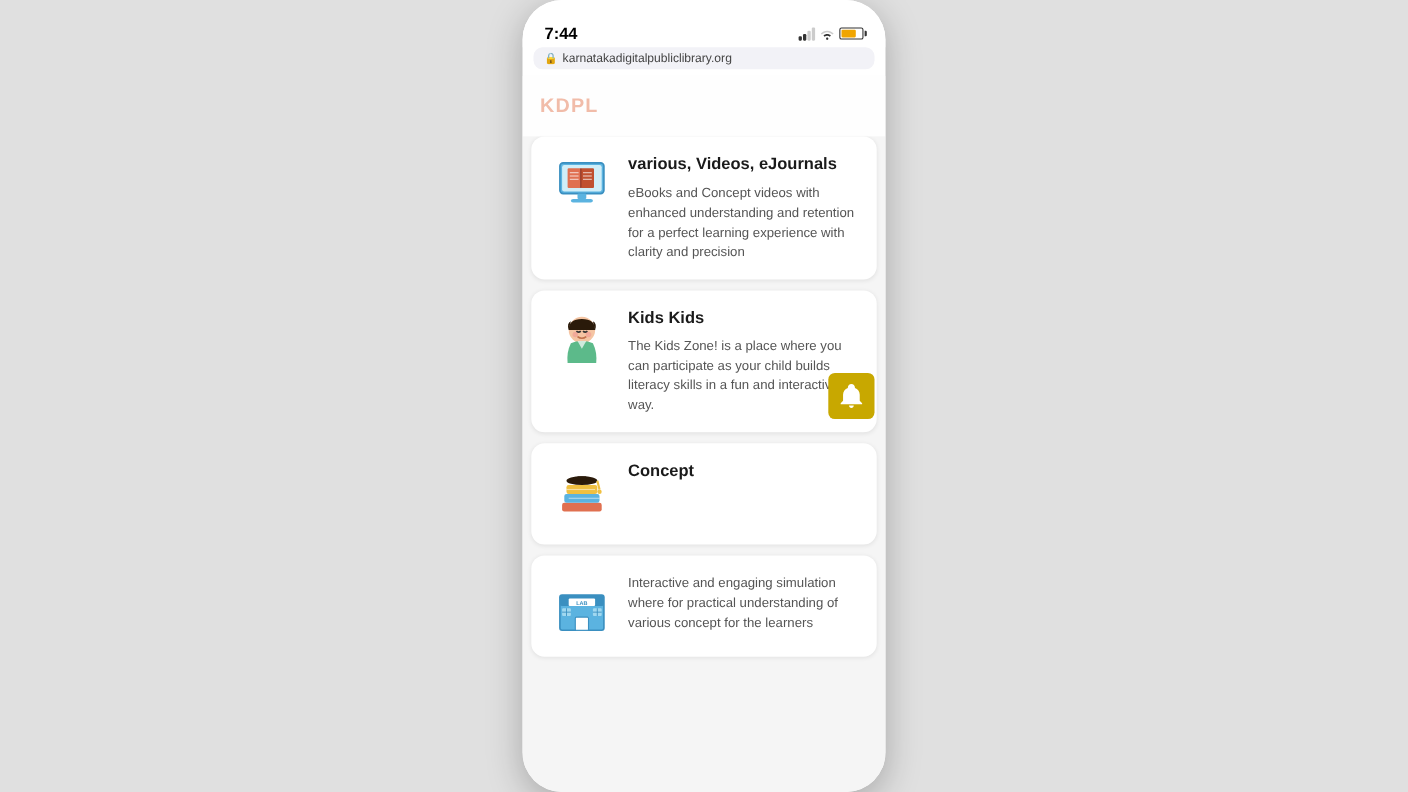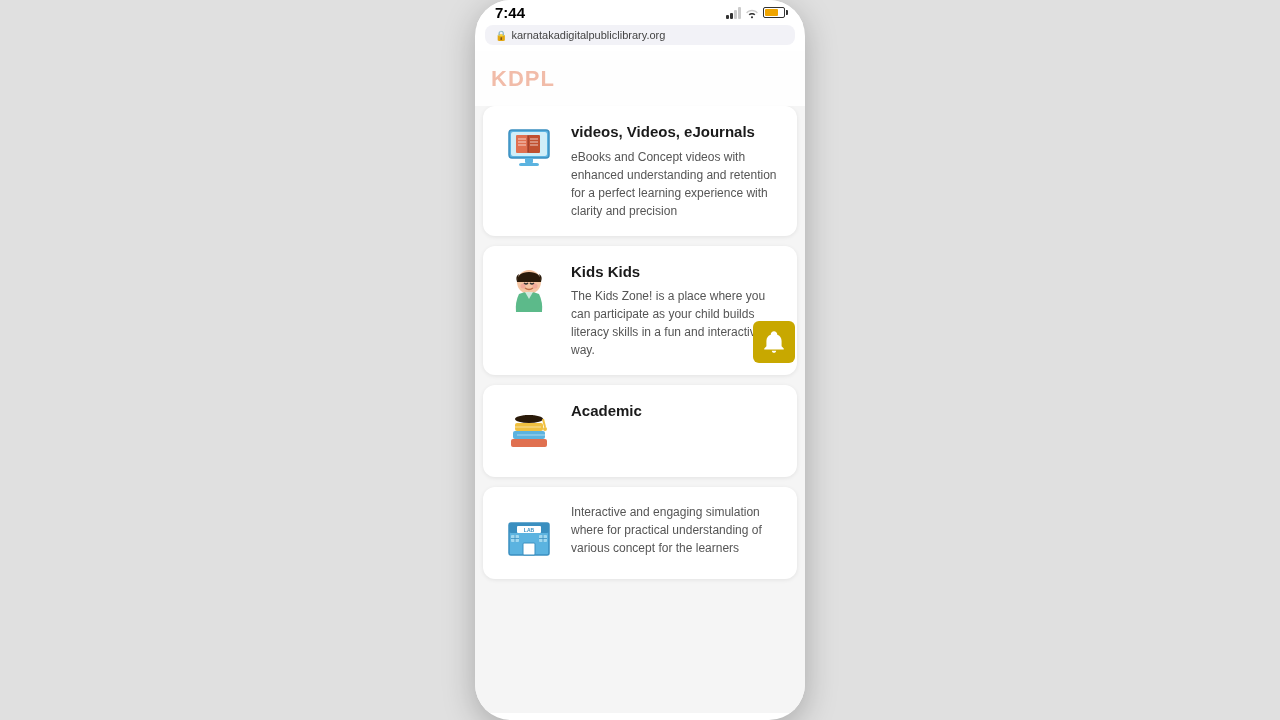--- a/index.html
+++ b/index.html
@@ -21,21 +21,21 @@
       border-radius: 36px;
       overflow: hidden;
       position: relative;
       box-shadow: 0 8px 32px rgba(0,0,0,0.25);
     }
 
     .status-bar {
       display: flex;
       justify-content: space-between;
       align-items: center;
-      padding: 4px 20px 4px 20px;
+      padding: 22px 20px 4px 20px;
       background: #fff;
       font-size: 13px;
       font-weight: 600;
     }
 
     .status-left {
       font-size: 15px;
       font-weight: 700;
     }
 
@@ -119,21 +119,21 @@
       right: 0;
       height: 55px;
       background: rgba(255,255,255,0.85);
       z-index: 2;
       display: flex;
       align-items: center;
       padding: 0 16px;
     }
 
     .header-title {
-      font-size: 22px;
+      font-size: 18px;
       font-weight: 700;
       color: #e05a2b;
       letter-spacing: 1px;
       opacity: 0.4;
     }
 
     .cards-container {
       padding-top: 55px;
       display: flex;
       flex-direction: column;
@@ -269,21 +269,21 @@
             <line x1="17" y1="21" x2="25" y2="21" stroke="#fff" stroke-width="1" opacity="0.7"></line>
             <line x1="29" y1="15" x2="37" y2="15" stroke="#fff" stroke-width="1" opacity="0.7"></line>
             <line x1="29" y1="18" x2="37" y2="18" stroke="#fff" stroke-width="1" opacity="0.7"></line>
             <line x1="29" y1="21" x2="37" y2="21" stroke="#fff" stroke-width="1" opacity="0.7"></line>
 
             <rect x="24" y="34" width="8" height="5" rx="1" fill="#5bb3e0"></rect>
             <rect x="18" y="39" width="20" height="3" rx="2" fill="#5bb3e0"></rect>
           </svg>
         </div>
         <div class="card-text">
-          <div class="card-title">videos, Videos, eJournals</div>
+          <div class="card-title">various, Videos, eJournals</div>
           <div class="card-desc">eBooks and Concept videos with enhanced understanding and retention for a perfect learning experience with clarity and precision</div>
         </div>
       </div>
 
       <div class="card">
         <div class="card-icon">
           <svg viewBox="0 0 56 56" xmlns="http://www.w3.org/2000/svg">
 
             <circle cx="28" cy="18" r="12" fill="#f5c5a3"></circle>
 
@@ -322,21 +322,21 @@
             <rect x="24" y="12" width="8" height="4" fill="#2a1a0a"></rect>
 
             <line x1="42" y1="16" x2="44" y2="24" stroke="#f0c040" stroke-width="2"></line>
             <circle cx="44" cy="26" r="2" fill="#f0c040"></circle>
 
             <line x1="14" y1="24" x2="40" y2="24" stroke="#fff" stroke-width="1" opacity="0.5"></line>
             <line x1="16" y1="32" x2="44" y2="32" stroke="#fff" stroke-width="1" opacity="0.5"></line>
           </svg>
         </div>
         <div class="card-text">
-          <div class="card-title">Academic</div>
+          <div class="card-title">Concept</div>
         </div>
       </div>
 
       <div class="card">
         <div class="card-icon">
           <svg viewBox="0 0 56 56" xmlns="http://www.w3.org/2000/svg">
 
             <rect x="8" y="18" width="40" height="32" rx="2" fill="#5bb3e0" stroke="#3a8fc0" stroke-width="1.5"></rect>
 
             <rect x="8" y="18" width="40" height="10" rx="2" fill="#3a8fc0"></rect>

